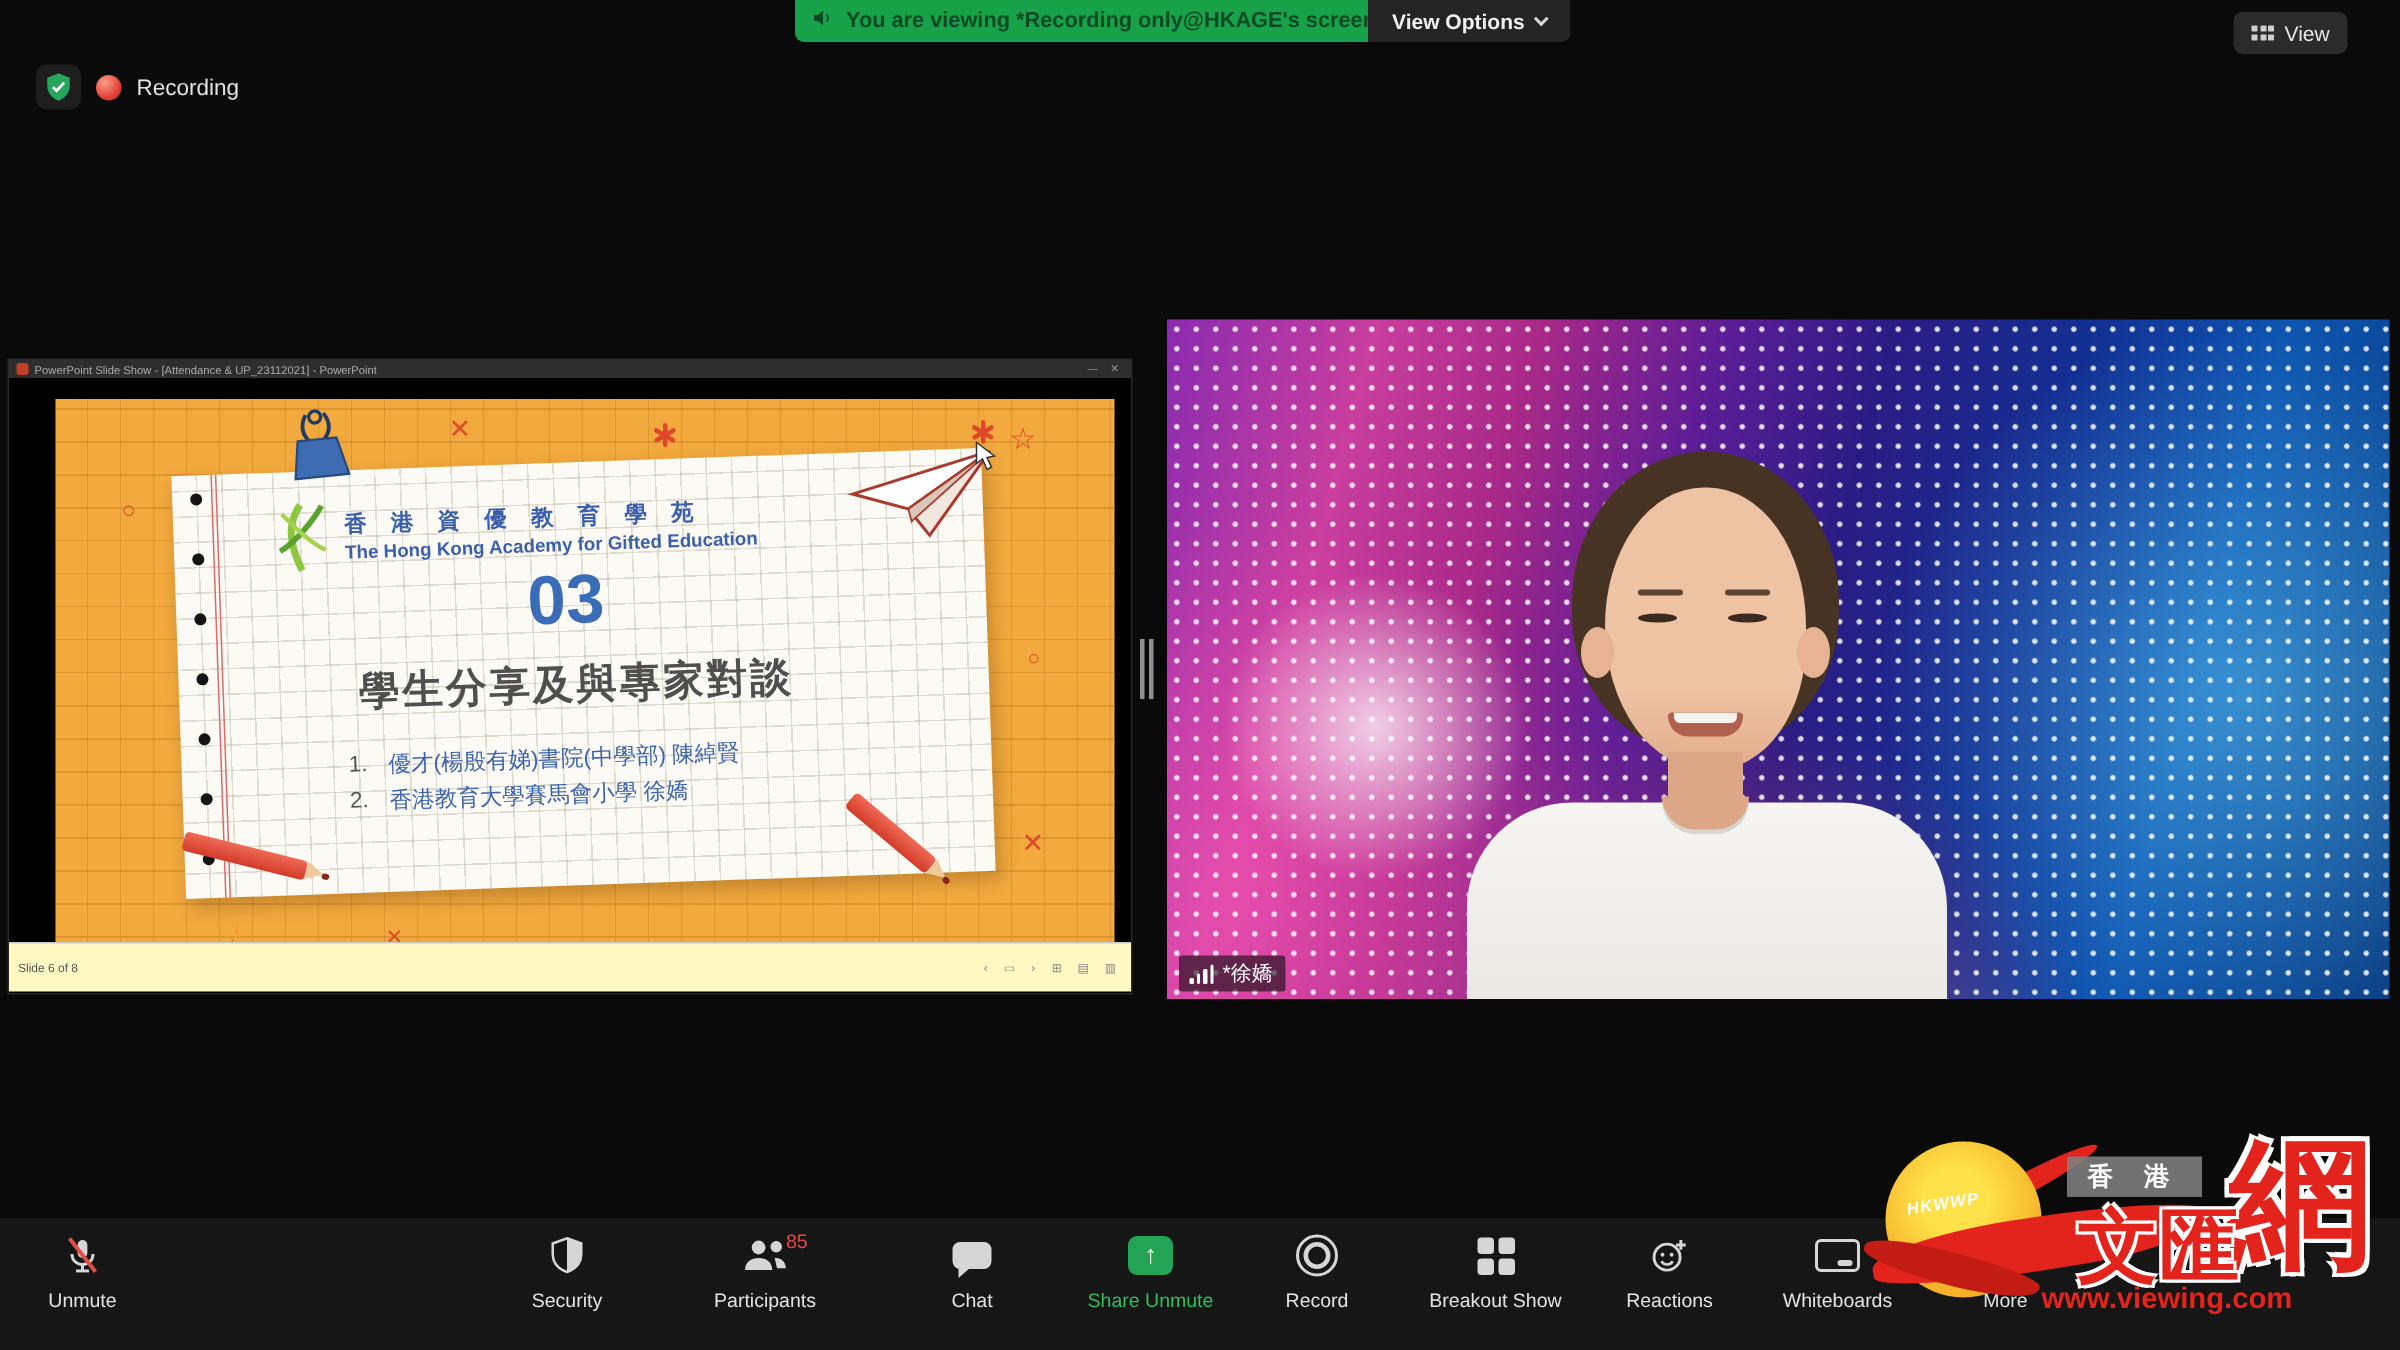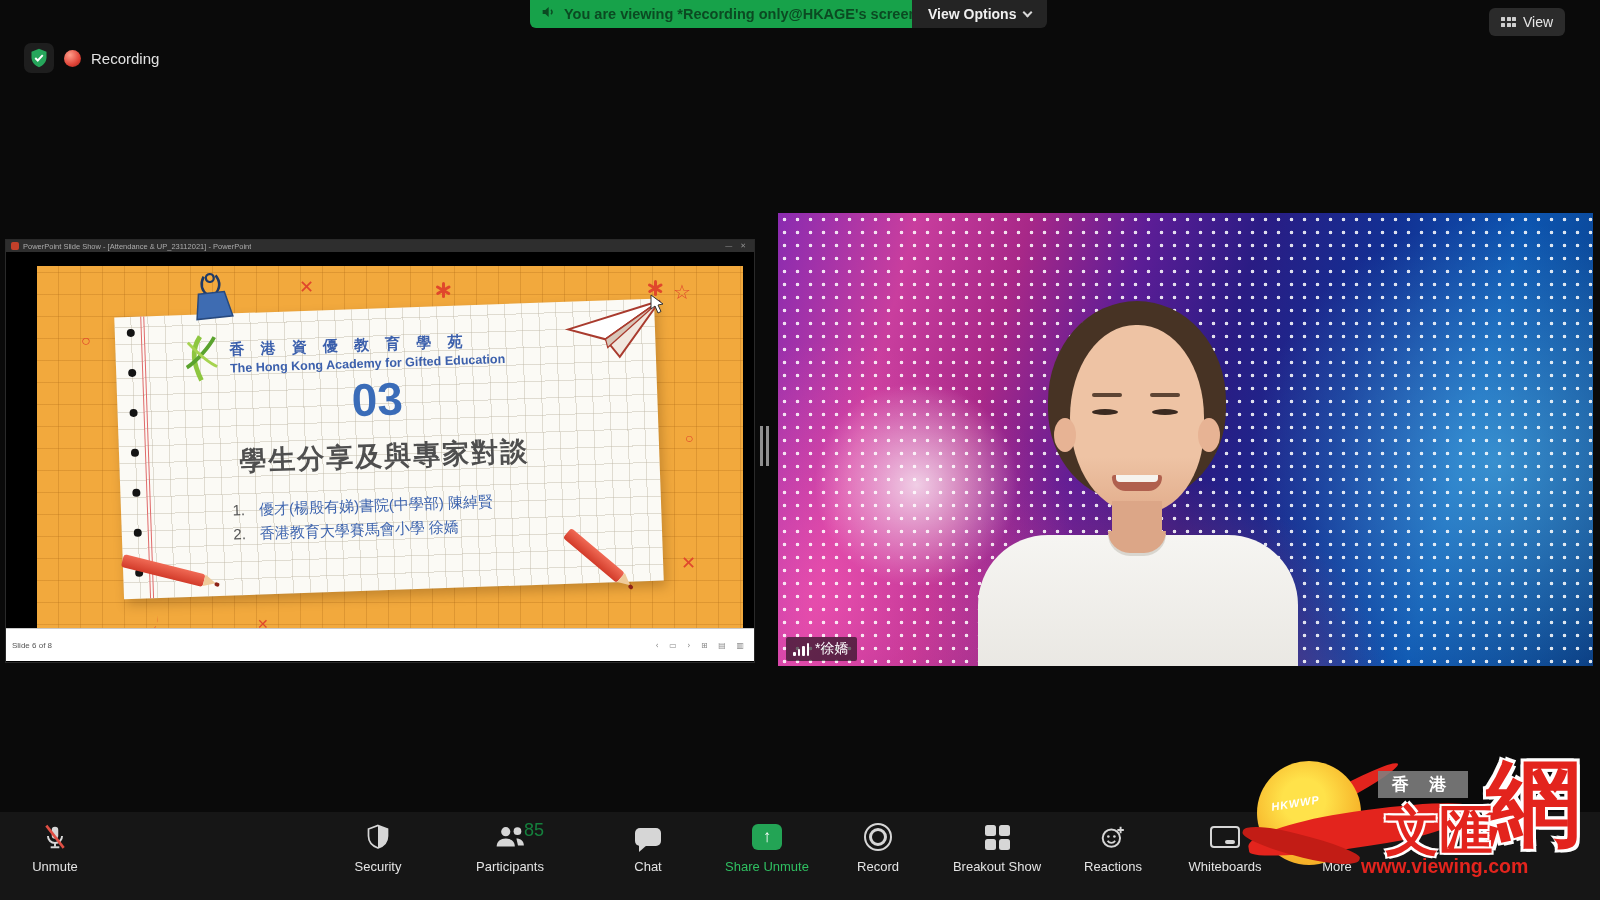--- a/index.html
+++ b/index.html
@@ -30,21 +30,21 @@
   .ppt{position:absolute;left:5px;top:239px;width:750px;height:424px;background:#000;z-index:2;border:1px solid #2a2a2a;}
   .ppt-titlebar{position:absolute;left:0;top:0;right:0;height:12px;background:#2e2e2e;display:flex;align-items:center;padding:0 5px;gap:4px;}
   .ppt-ico{width:8px;height:8px;background:#c2402a;border-radius:2px;flex:0 0 auto;}
   .ppt-title{color:#ababab;font-size:7.5px;white-space:nowrap;overflow:hidden;}
   .ppt-winctl{margin-left:auto;color:#8f8f8f;font-size:7px;letter-spacing:3px;}
   .ppt-body{position:absolute;left:0;top:12px;right:0;height:396px;background:#000;}
   .slide{position:absolute;left:31px;top:14px;width:706px;height:380px;background:
          repeating-linear-gradient(0deg,transparent 0 21px,rgba(176,108,24,.30) 21px 22px),
          repeating-linear-gradient(90deg,transparent 0 21px,rgba(176,108,24,.30) 21px 22px),
          #f2a93d;overflow:hidden;}
-  .ppt-statusbar{position:absolute;left:0;bottom:1px;right:0;height:13px;background:#ffffff;border-top:1px solid #c9c9c9;
+  .ppt-statusbar{position:absolute;left:0;bottom:1px;right:0;height:13px;background:#fef9c3;border-top:1px solid #c9c9c9;
                  display:flex;align-items:center;padding:16px 6px;}
   .ppt-status-left{font-size:8px;color:#555;}
   .ppt-status-icons{margin-left:auto;font-size:8px;color:#888;letter-spacing:4px;font-family:"DejaVu Sans",sans-serif;}
 
   
   .paper{position:absolute;left:82px;top:42px;width:540px;height:282px;background:
          repeating-linear-gradient(0deg,transparent 0 16px,rgba(190,183,165,.45) 16px 17px),
          repeating-linear-gradient(90deg,transparent 0 16px,rgba(190,183,165,.45) 16px 17px),
          #fbfaf5;transform:rotate(-2deg);box-shadow:3px 6px 12px rgba(60,30,0,.25);}
   .hole-col{position:absolute;left:12px;top:12px;display:flex;flex-direction:column;gap:32px;}
@@ -101,21 +101,21 @@
   .name-tag .txt{color:#fff;font-size:14px;}
   .abar{display:flex;align-items:flex-end;gap:2px;height:13px;}
   .abar i{width:2.5px;background:#fff;border-radius:1px;}
 
   
   .toolbar{position:absolute;left:0;top:812px;width:1600px;height:88px;background:#161616;z-index:4;}
   .tbi{position:absolute;top:10px;height:66px;display:flex;flex-direction:column;align-items:center;justify-content:flex-start;gap:7px;cursor:pointer;}
   .ticon{height:30px;display:flex;align-items:center;justify-content:center;position:relative;}
   .tlabel{color:#e4e4e4;font-size:13px;white-space:nowrap;}
   .tlabel.green{color:#2fbf61;}
-  .pcount{position:absolute;left:calc(50% + 14px);top:-2px;color:#15803d;font-size:18px;}
+  .pcount{position:absolute;left:calc(50% + 14px);top:-2px;color:#ef4444;font-size:13px;}
   .share-box{width:30px;height:26px;background:#23a455;border-radius:6px;color:#fff;font-size:17px;font-weight:bold;
              display:flex;align-items:center;justify-content:center;}
   .rec-ico{width:24px;height:24px;border:2px solid #d6d6d6;border-radius:50%;display:flex;align-items:center;justify-content:center;}
   .rec-ico i{width:12px;height:12px;border:3.5px solid #d6d6d6;border-radius:50%;}
   .bko{display:grid;grid-template-columns:11px 11px;grid-template-rows:11px 11px;gap:3px;}
   .bko i{background:#d6d6d6;border-radius:2.5px;}
   .wbo{width:26px;height:18px;border:2px solid #d6d6d6;border-radius:4px;position:relative;}
   .wbo i{position:absolute;right:3px;bottom:2px;width:10px;height:4px;background:#d6d6d6;border-radius:2px;}
   .chat-ico{width:26px;height:18px;background:#d6d6d6;border-radius:5px;position:relative;}
   .chat-ico i{position:absolute;left:4px;bottom:-6px;border-top:7px solid #d6d6d6;border-right:8px solid transparent;}

